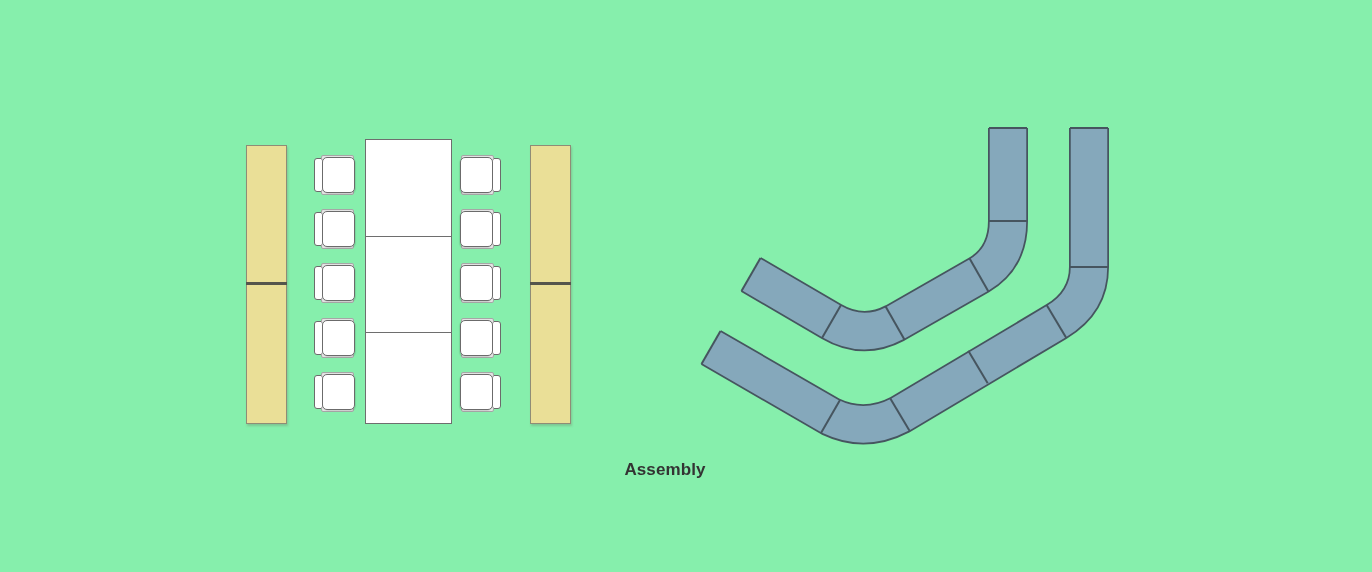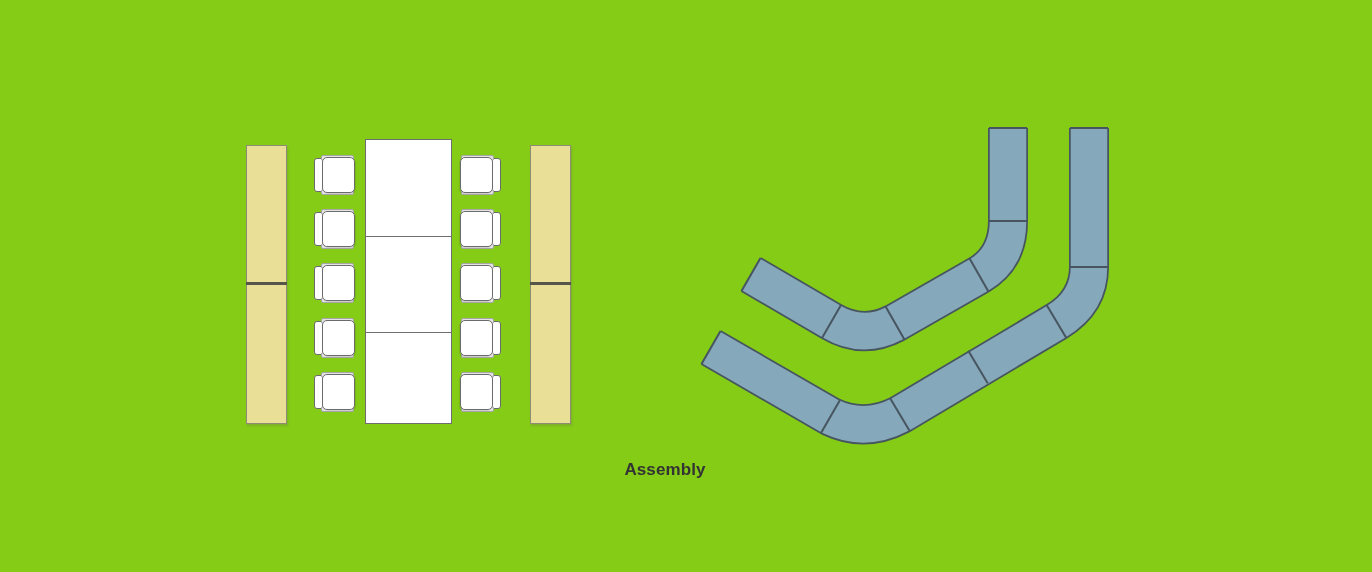--- a/index.html
+++ b/index.html
@@ -1,19 +1,19 @@
 <!DOCTYPE html>
 <html><head>
 <meta charset="utf-8">
 <style>
   html,body{margin:0;padding:0;background:#ffffff;}
   .stage{
     position:relative;
     width:1372px;height:572px;
-    background:#84cc16;
+    background:#86efac;
     overflow:hidden;
     font-family:"Liberation Sans","DejaVu Sans",sans-serif;
   }
   
   .abs{position:absolute;}
   .side-bench{
     left:0;top:0;width:39px;height:277px;
     background:#eadf97;
     border:1px solid #8f8c76;
     box-shadow:1px 2px 2px rgba(110,110,90,.30);

